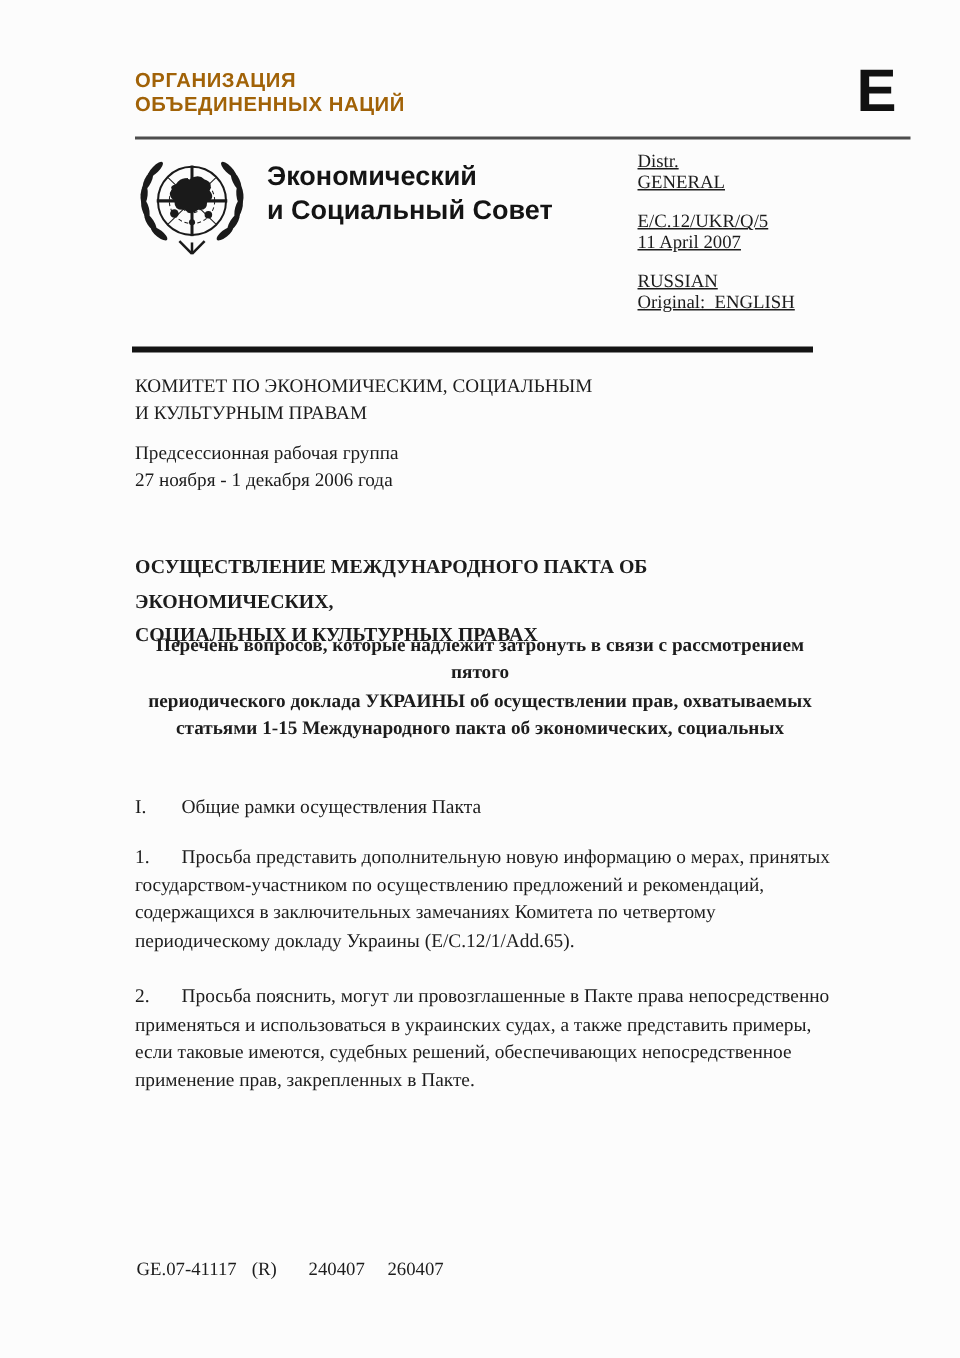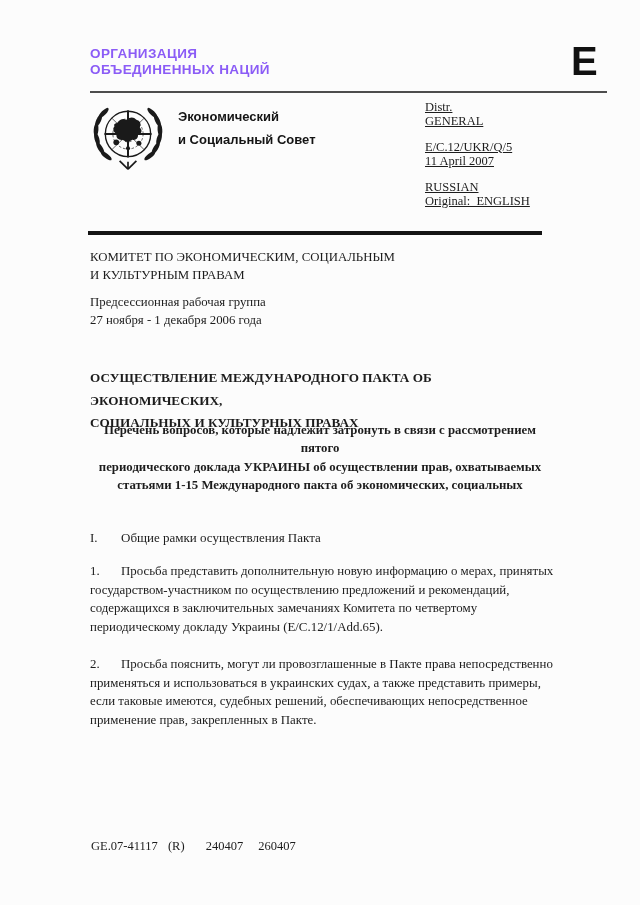--- a/index.html
+++ b/index.html
@@ -11,36 +11,36 @@
     overflow: hidden;
     font-family: "Liberation Serif", serif;
     color: #1c1c1c;
   }
 
   
   .org-block {
     position: absolute; left: 90px; top: 46px;
     font-family: "Liberation Sans", sans-serif;
     font-weight: bold; font-size: 13.5px; line-height: 16px;
-    letter-spacing: 0.4px; color: #8b5cf6;
+    letter-spacing: 0.4px; color: #a16207;
   }
   .doc-letter {
     position: absolute; left: 571px; top: 40px;
     font-family: "Liberation Sans", sans-serif;
     font-weight: bold; font-size: 40px; line-height: 42px; color: #111;
   }
   .rule-thin {
     position: absolute; left: 90px; top: 91px;
     width: 517px; height: 2px; background: #4d4d4d;
   }
   .emblem { position: absolute; left: 86px; top: 100px; width: 84px; height: 88px; }
   .council-block {
     position: absolute; left: 178px; top: 106px;
     font-family: "Liberation Sans", sans-serif;
-    font-weight: bold; font-size: 13px; line-height: 22.5px; color: #141414;
+    font-weight: bold; font-size: 18px; line-height: 22.5px; color: #141414;
   }
   .meta-block {
     position: absolute; left: 425px; top: 101px;
     font-size: 12.5px; line-height: 13.5px;
   }
   .meta-block div { white-space: pre-wrap; text-decoration: underline; }
   .meta-gap { height: 13px; }
   .rule-thick {
     position: absolute; left: 88px; top: 231px;
     width: 454px; height: 4px; background: #141414;

